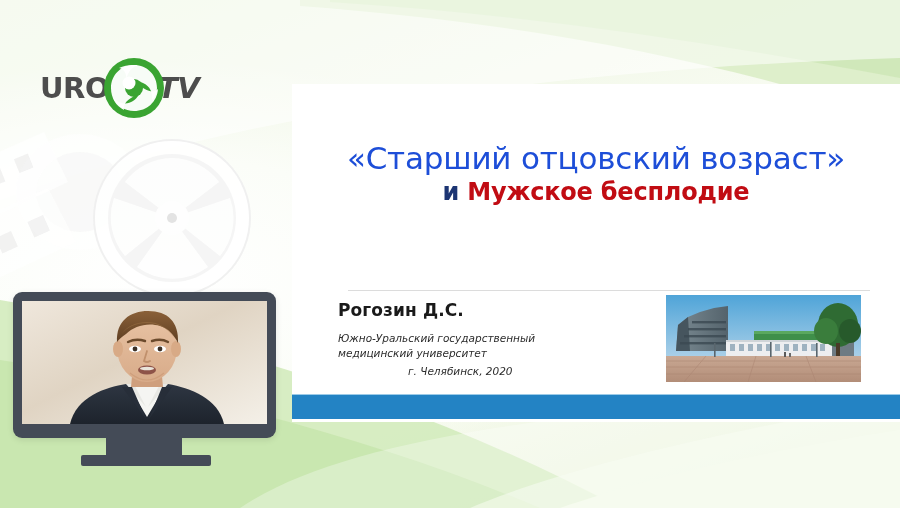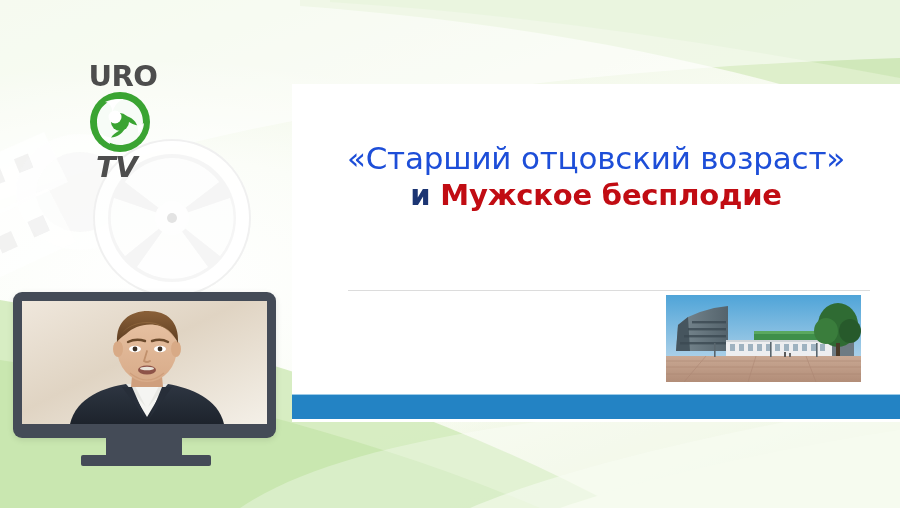--- a/index.html
+++ b/index.html
@@ -32,26 +32,25 @@
     position: absolute;
     inset: 0;
     overflow: hidden;
   }
   .bg-swoosh svg { display:block; width:900px; height:508px; }
 
   
   .logo {
     position: absolute;
     left: 40px;
-    top: 62px;
+    top: 55px;
     width: 160px;
     height: 66px;
     display: flex;
     align-items: center;
-    flex-direction: column;
   }
   .logo-uro, .logo-tv {
     font-family: "DejaVu Sans", sans-serif;
     font-weight: bold;
     font-size: 29px;
     letter-spacing: -0.5px;
     color: #4d4d4d;
     line-height: 1;
   }
   .logo-uro { margin-right: -6px; }
@@ -138,21 +137,21 @@
     font-weight: normal;
     font-size: 31px;
     color: #1d4ed8;
     line-height: 1.22;
     letter-spacing: -0.2px;
     white-space: nowrap;
   }
   .title-line2 {
     font-family: "DejaVu Sans", sans-serif;
     font-weight: bold;
-    font-size: 29px;
+    font-size: 24px;
     line-height: 1.22;
     letter-spacing: -0.2px;
     white-space: nowrap;
   }
   .t-navy { color: #1c3573; }
   .t-red  { color: #c10c13; }
 
   .divider {
     position: absolute;
     left: 56px;
@@ -372,20 +371,25 @@
 
   <div class="slide">
 
     <div class="title-block">
       <div class="title-line1">«Старший отцовский возраст»</div>
       <div class="title-line2"><span class="t-navy">и </span><span class="t-red">Мужское бесплодие</span></div>
     </div>
 
     <div class="divider"></div>
 
+    <div class="author">
+      <div class="author-name">Рогозин Д.С.</div>
+      <div class="affil">Южно-Уральский государственный медицинский университет</div>
+      <div class="city">г. Челябинск, 2020</div>
+    </div>
 
     <div class="photo">
       <svg viewBox="0 0 195 87" preserveAspectRatio="none" xmlns="http://www.w3.org/2000/svg">
         <defs>
           <linearGradient id="sky" x1="0" y1="0" x2="0" y2="1">
             <stop offset="0%" stop-color="#4fa4d8"></stop>
             <stop offset="70%" stop-color="#a8cfe8"></stop>
             <stop offset="100%" stop-color="#d7e6ef"></stop>
           </linearGradient>
           <linearGradient id="plaza" x1="0" y1="0" x2="0" y2="1">

